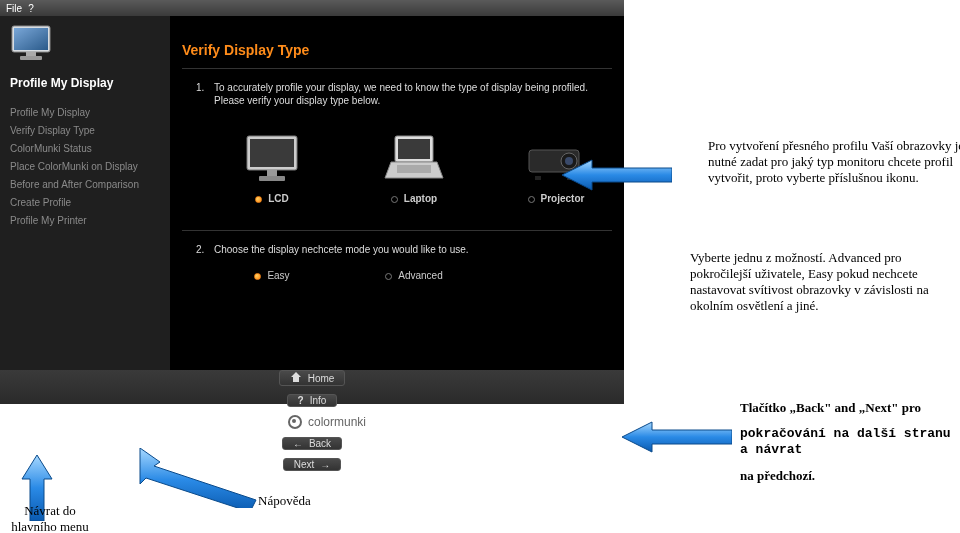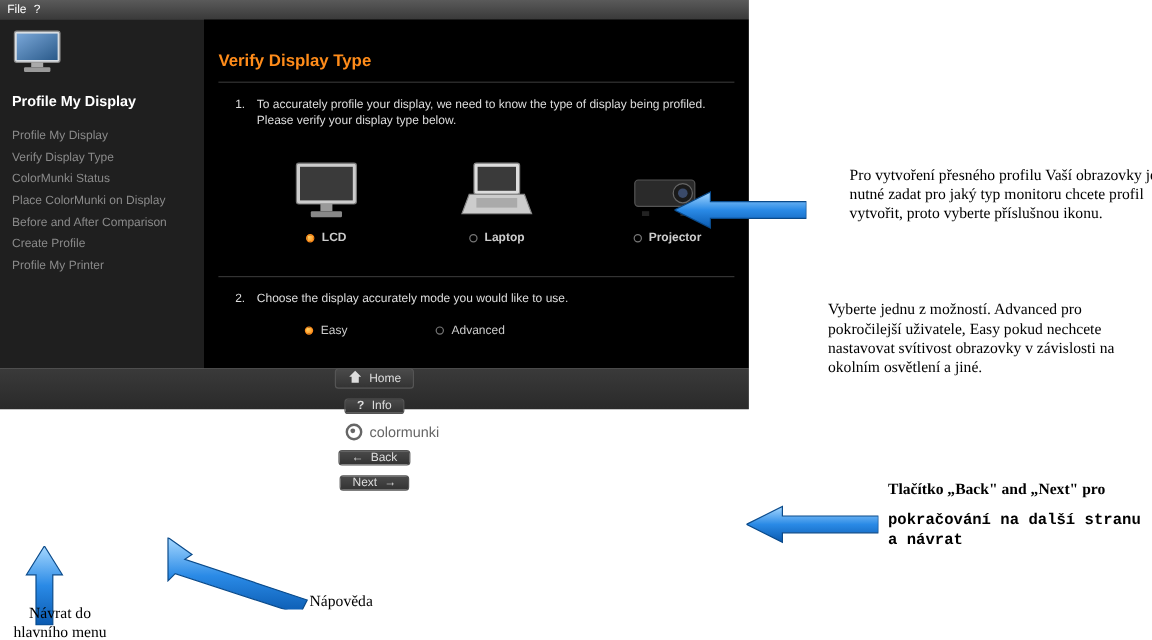--- a/index.html
+++ b/index.html
@@ -1,18 +1,18 @@
 <!DOCTYPE html>
 <html><head>
 <meta charset="utf-8">
 <style>
   * { box-sizing: border-box; margin: 0; padding: 0; }
   body { width: 960px; height: 533px; background: #fff; font-family: Arial, sans-serif; overflow: hidden; position: relative; }
   
-  .app { width: 624px; height: 341px; background: #a3a3a3; position: relative; color: #ccc; }
+  .app { width: 624px; height: 404px; background: #701a75; position: relative; color: #ccc; }
   
   .menubar { height: 16px; background: linear-gradient(#5a5a5a,#3a3a3a); display: flex; align-items: center; padding: 0 6px; font-size: 10px; color: #fff; font-family: Arial, sans-serif; }
   .menubar .item { margin-right: 6px; cursor: pointer; }
   
   .sidebar { position: absolute; left: 0; top: 16px; bottom: 34px; width: 170px; background: #1f1f1f; }
   .sidebar .monitor-icon { margin: 8px 0 4px 10px; }
   .sidebar .section-title { color: #fff; font-weight: bold; font-size: 12px; padding: 6px 0 12px 10px; }
   .sidebar .nav { padding: 2px 0 0 8px; }
   .sidebar .nav div { font-size: 10px; color: #8a8a8a; padding: 2px 2px; line-height: 14px; cursor: pointer; }
   
@@ -25,21 +25,21 @@
   
   .devices { display: flex; gap: 54px; padding: 18px 0 8px 58px; font-weight: bold; }
   .device { text-align: center; width: 88px; cursor: pointer; }
   .device .pic { height: 58px; display: flex; align-items: center; justify-content: center; }
   .device .lbl { font-size: 10px; color: #ccc; margin-top: 6px; }
   .device .lbl .dot { width: 7px; height: 7px; border-radius: 50%; border: 1px solid #777; display: inline-block; vertical-align: middle; margin-right: 6px; }
   .device.sel .lbl .dot { background: radial-gradient(circle at 30% 30%, #ffd060, #ff8c1a); border-color: #ff8c1a; }
   
   .divider { border-top: 1px solid #333; margin: 18px 12px 0 12px; }
 
-  .modes { display: flex; gap: 32px; padding: 10px 0 0 58px; }
+  .modes { display: flex; gap: 54px; padding: 10px 0 0 58px; }
   .mode { font-size: 10px; color: #ccc; width: 88px; text-align: center; cursor: pointer; }
   .mode .dot { width: 7px; height: 7px; border-radius: 50%; border: 1px solid #777; display: inline-block; vertical-align: middle; margin-right: 6px; }
   .mode.sel .dot { background: radial-gradient(circle at 30% 30%, #ffd060, #ff8c1a); border-color: #ff8c1a; }
   
   .footer { position: absolute; left: 0; right: 0; bottom: 0; height: 34px; background: linear-gradient(#3a3a3a,#2a2a2a); display: flex; align-items: center; padding: 0 8px; gap: 8px; flex-direction: column; }
   .btn { height: 22px; background: linear-gradient(#4a4a4a,#333); border: 1px solid #555; border-radius: 3px; color: #ddd; font-size: 10px; display: inline-flex; align-items: center; padding: 0 10px; gap: 6px; cursor: pointer; }
   .footer .brand { flex: 1; display: flex; align-items: center; gap: 6px; color: #666; font-size: 12px; font-weight: normal; padding-left: 30px; }
   .brand .logo { width: 14px; height: 14px; border-radius: 50%; border: 2px solid #666; position: relative; }
   .brand .logo::after { content:''; position:absolute; width:4px; height:4px; background:#666; border-radius:50%; left:2px; top:2px; }
   
@@ -131,21 +131,21 @@
             </svg>
         </div>
         <div class="lbl"><span class="dot"></span><span>Projector</span></div>
       </div>
     </div>
 
     <div class="divider"></div>
 
     <div class="step">
       <div class="num">2.</div>
-      <div class="txt">Choose the display accurately mode you would like to use.</div>
+      <div class="txt">Choose the display nechcete mode you would like to use.</div>
     </div>
 
     <div class="modes">
       <div class="mode sel"><span class="dot"></span><span>Easy</span></div>
       <div class="mode"><span class="dot"></span><span>Advanced</span></div>
     </div>
   </div>
 
   <div class="footer">
     <div class="btn">
@@ -199,18 +199,19 @@
   <svg width="130" height="60">
       <path d="M10 0 L30 14 L24 18 L126 52 L120 64 L16 30 L10 36 Z" fill="url(#ba)" stroke="#0a4a8a"></path>
     </svg>
 </div>
 
 <div class="anno" style="left:690px; top:138px; width:260px;margin-left:18px;">Pro vytvoření přesného profilu Vaší obrazovky je nutné zadat pro jaký typ monitoru chcete profil vytvořit, proto vyberte příslušnou ikonu.</div>
 <div class="anno" style="left:690px; top:250px; width:268px;">Vyberte jednu z možností. Advanced pro pokročilejší uživatele, Easy pokud nechcete nastavovat svítivost obrazovky v závislosti na okolním osvětlení a jiné.</div>
 <div class="anno" style="left:740px; top:400px; width:220px;">
   <div style="font-weight:bold; margin-bottom:10px;">Tlačítko „Back" and „Next" pro</div>
   <div style="font-weight:bold; margin-bottom:10px;font-family:Liberation Mono, monospace;">pokračování na další stranu a návrat</div>
+  <div style="font-weight:bold;">na předchozí.</div>
 </div>
 <div class="anno" style="left:0px; top:503px; width:100px; text-align:center;">
   <div>Návrat do</div>
   <div>hlavního menu</div>
 </div>
 <div class="anno" style="left:258px; top:493px;">Nápověda</div>
 
 </body></html>

